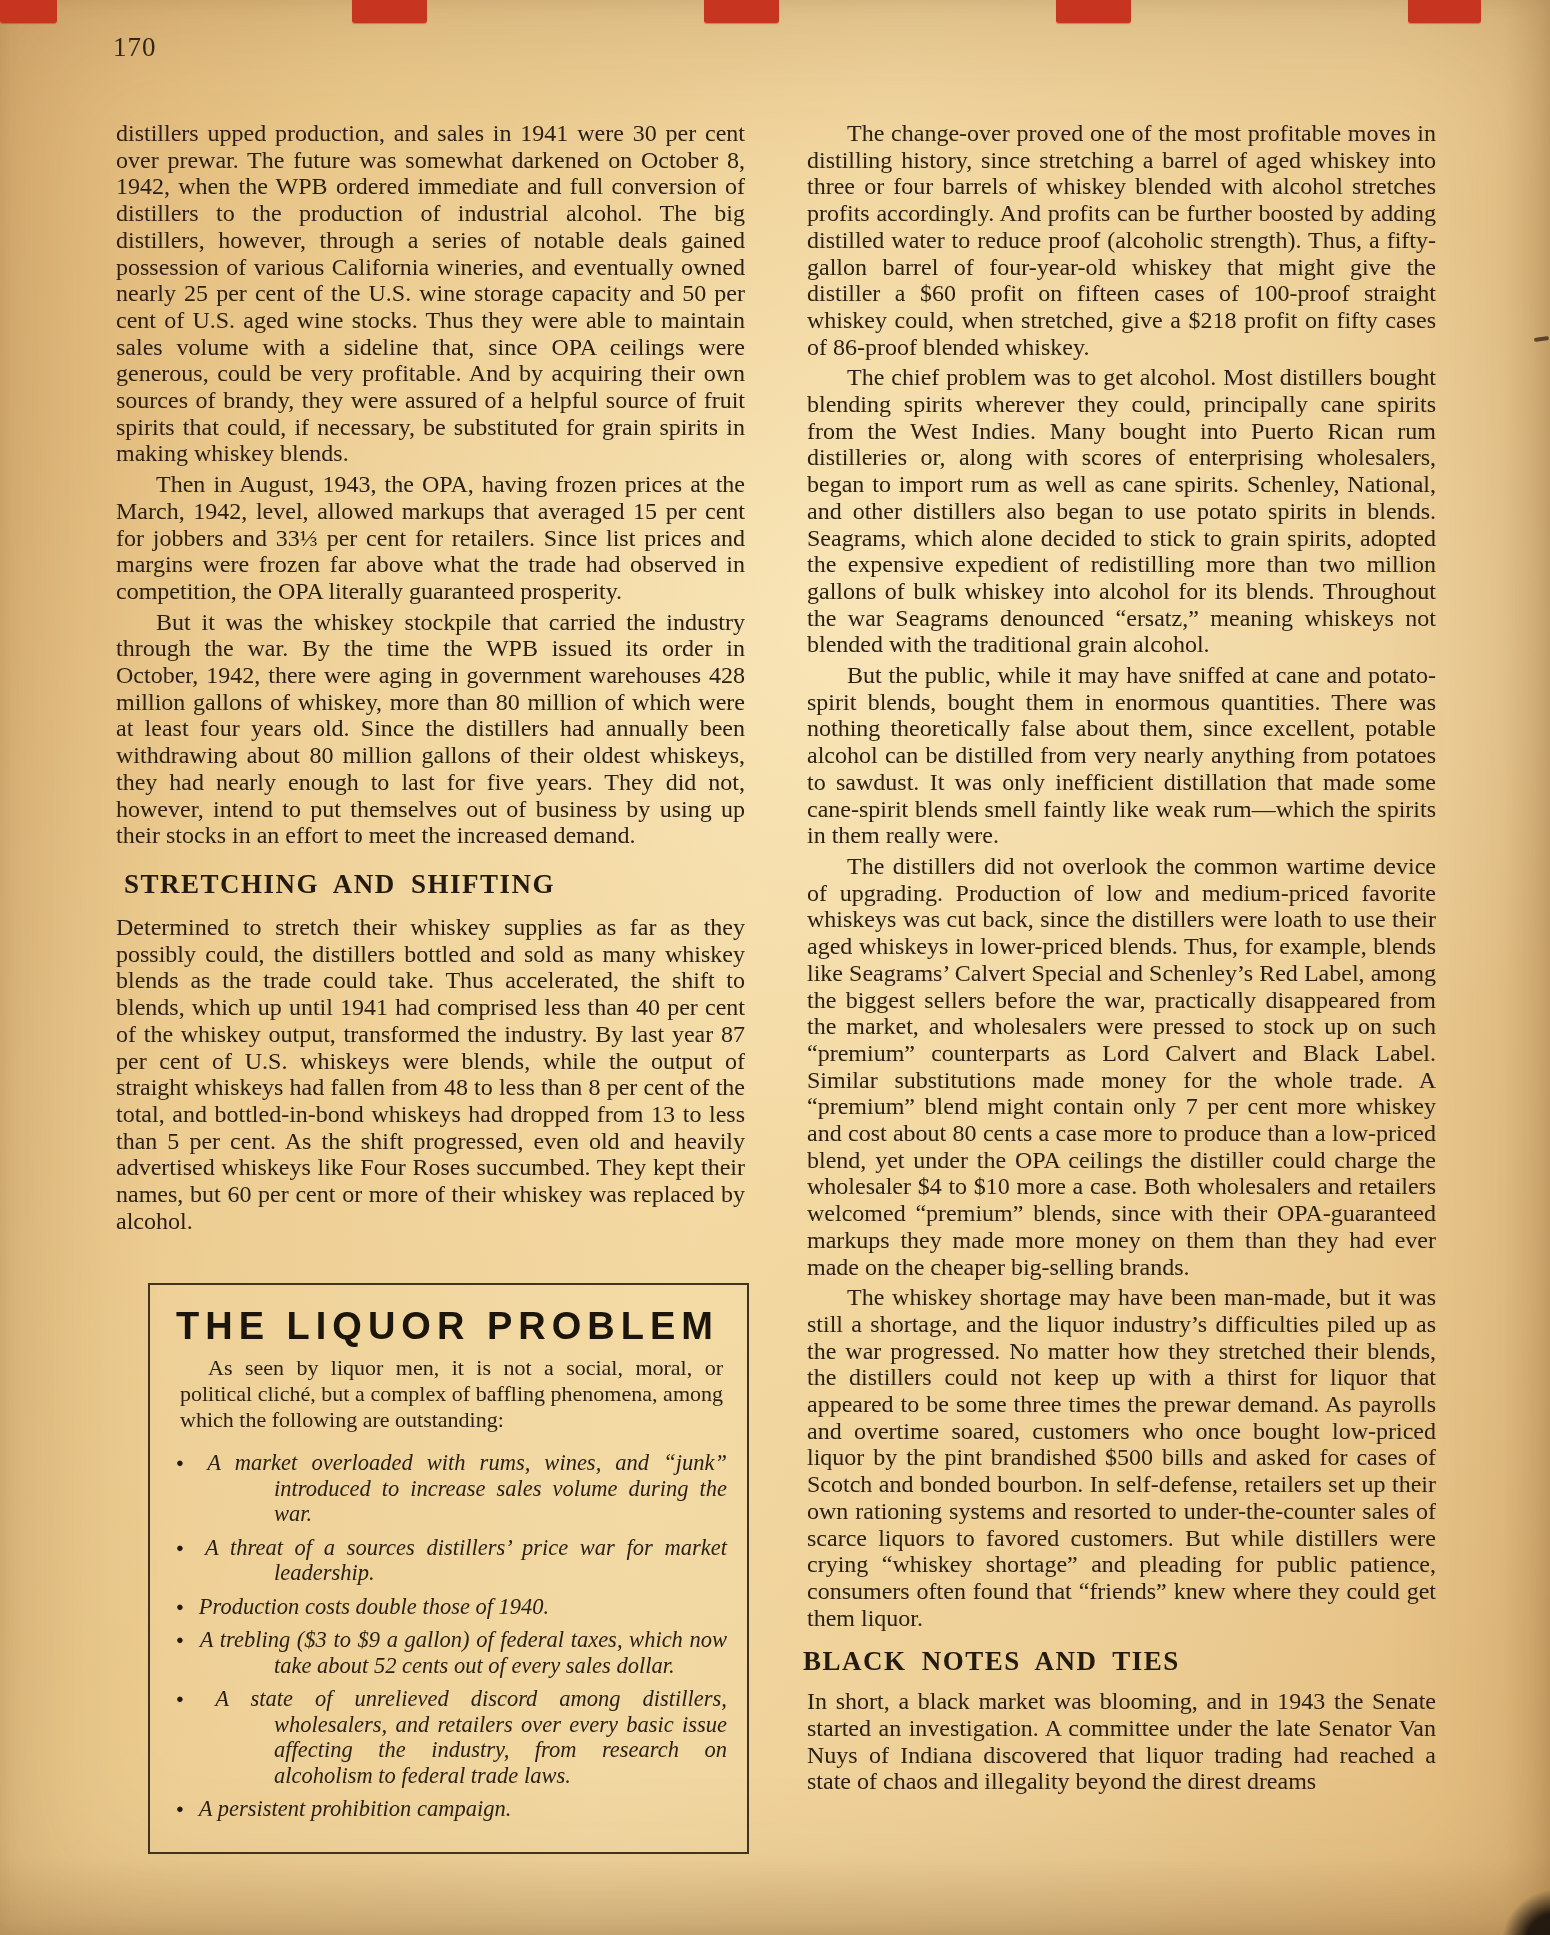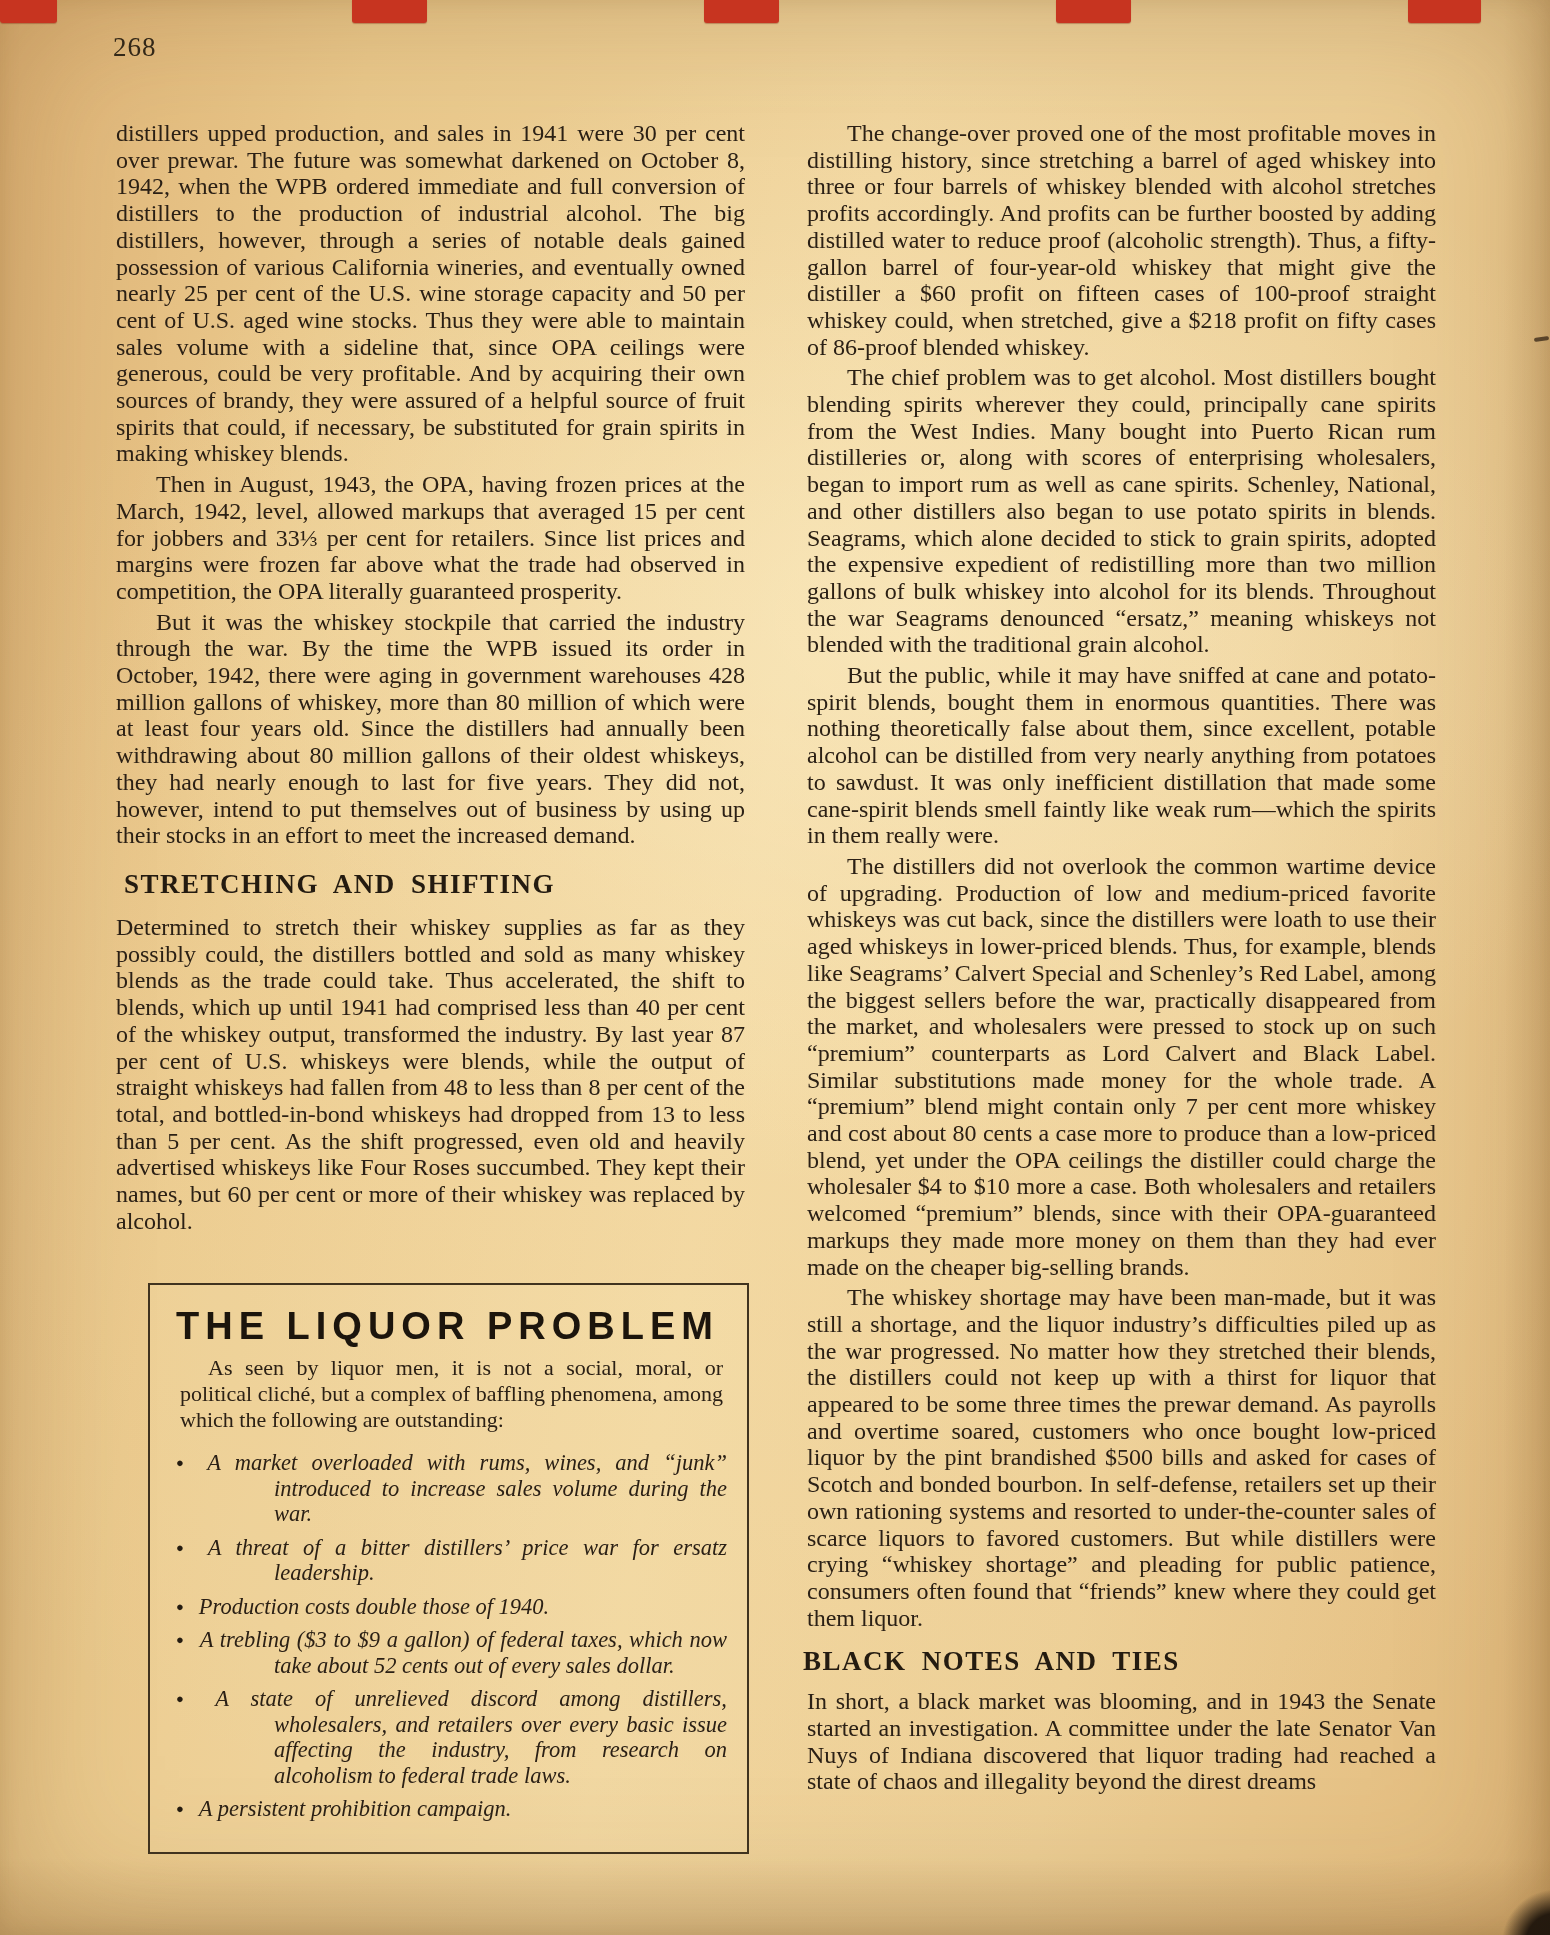--- a/index.html
+++ b/index.html
@@ -87,37 +87,37 @@
 <body>
 
 <div class="page">
 
   <span class="edge-mark mark-0"></span>
   <span class="edge-mark mark-1"></span>
   <span class="edge-mark mark-2"></span>
   <span class="edge-mark mark-3"></span>
   <span class="edge-mark mark-4"></span>
 
-  <div class="page-number">268</div>
+  <div class="page-number">170</div>
 
   <div class="col col-left">
     <p>distillers upped production, and sales in 1941 were 30 per cent over prewar. The future was somewhat darkened on October 8, 1942, when the WPB ordered immediate and full conversion of distillers to the production of industrial alcohol. The big distillers, however, through a series of notable deals gained possession of various California wineries, and eventually owned nearly 25 per cent of the U.S. wine storage capacity and 50 per cent of U.S. aged wine stocks. Thus they were able to maintain sales volume with a sideline that, since OPA ceilings were generous, could be very profitable. And by acquiring their own sources of brandy, they were assured of a helpful source of fruit spirits that could, if necessary, be substituted for grain spirits in making whiskey blends.</p>
     <p class="indent">Then in August, 1943, the OPA, having frozen prices at the March, 1942, level, allowed markups that averaged 15 per cent for jobbers and 33⅓ per cent for retailers. Since list prices and margins were frozen far above what the trade had observed in competition, the OPA literally guaranteed prosperity.</p>
     <p class="indent">But it was the whiskey stockpile that carried the industry through the war. By the time the WPB issued its order in October, 1942, there were aging in government warehouses 428 million gallons of whiskey, more than 80 million of which were at least four years old. Since the distillers had annually been withdrawing about 80 million gallons of their oldest whiskeys, they had nearly enough to last for five years. They did not, however, intend to put themselves out of business by using up their stocks in an effort to meet the increased demand.</p>
 
     <h2 class="section-heading">STRETCHING AND SHIFTING</h2>
 
     <p>Determined to stretch their whiskey supplies as far as they possibly could, the distillers bottled and sold as many whiskey blends as the trade could take. Thus accelerated, the shift to blends, which up until 1941 had comprised less than 40 per cent of the whiskey output, transformed the industry. By last year 87 per cent of U.S. whiskeys were blends, while the output of straight whiskeys had fallen from 48 to less than 8 per cent of the total, and bottled-in-bond whiskeys had dropped from 13 to less than 5 per cent. As the shift progressed, even old and heavily advertised whiskeys like Four Roses succumbed. They kept their names, but 60 per cent or more of their whiskey was replaced by alcohol.</p>
 
     <div class="liquor-box">
       <h3 class="liquor-box-title">THE LIQUOR PROBLEM</h3>
       <p class="liquor-box-intro">As seen by liquor men, it is not a social, moral, or political cliché, but a complex of baffling phenomena, among which the following are outstanding:</p>
       <ul>
         <li><span class="bullet-dot">●</span><span>A market overloaded with rums, wines, and “junk” introduced to increase sales volume during the war.</span></li>
-        <li><span class="bullet-dot">●</span><span>A threat of a bitter distillers’ price war for ersatz leadership.</span></li>
+        <li><span class="bullet-dot">●</span><span>A threat of a sources distillers’ price war for market leadership.</span></li>
         <li><span class="bullet-dot">●</span><span>Production costs double those of 1940.</span></li>
         <li><span class="bullet-dot">●</span><span>A trebling ($3 to $9 a gallon) of federal taxes, which now take about 52 cents out of every sales dollar.</span></li>
         <li><span class="bullet-dot">●</span><span>A state of unrelieved discord among distillers, wholesalers, and retailers over every basic issue affecting the industry, from research on alcoholism to federal trade laws.</span></li>
         <li><span class="bullet-dot">●</span><span>A persistent prohibition campaign.</span></li>
       </ul>
     </div>
   </div>
 
   <div class="col col-right">
     <p class="indent">The change-over proved one of the most profitable moves in distilling history, since stretching a barrel of aged whiskey into three or four barrels of whiskey blended with alcohol stretches profits accordingly. And profits can be further boosted by adding distilled water to reduce proof (alcoholic strength). Thus, a fifty-gallon barrel of four-year-old whiskey that might give the distiller a $60 profit on fifteen cases of 100-proof straight whiskey could, when stretched, give a $218 profit on fifty cases of 86-proof blended whiskey.</p>

